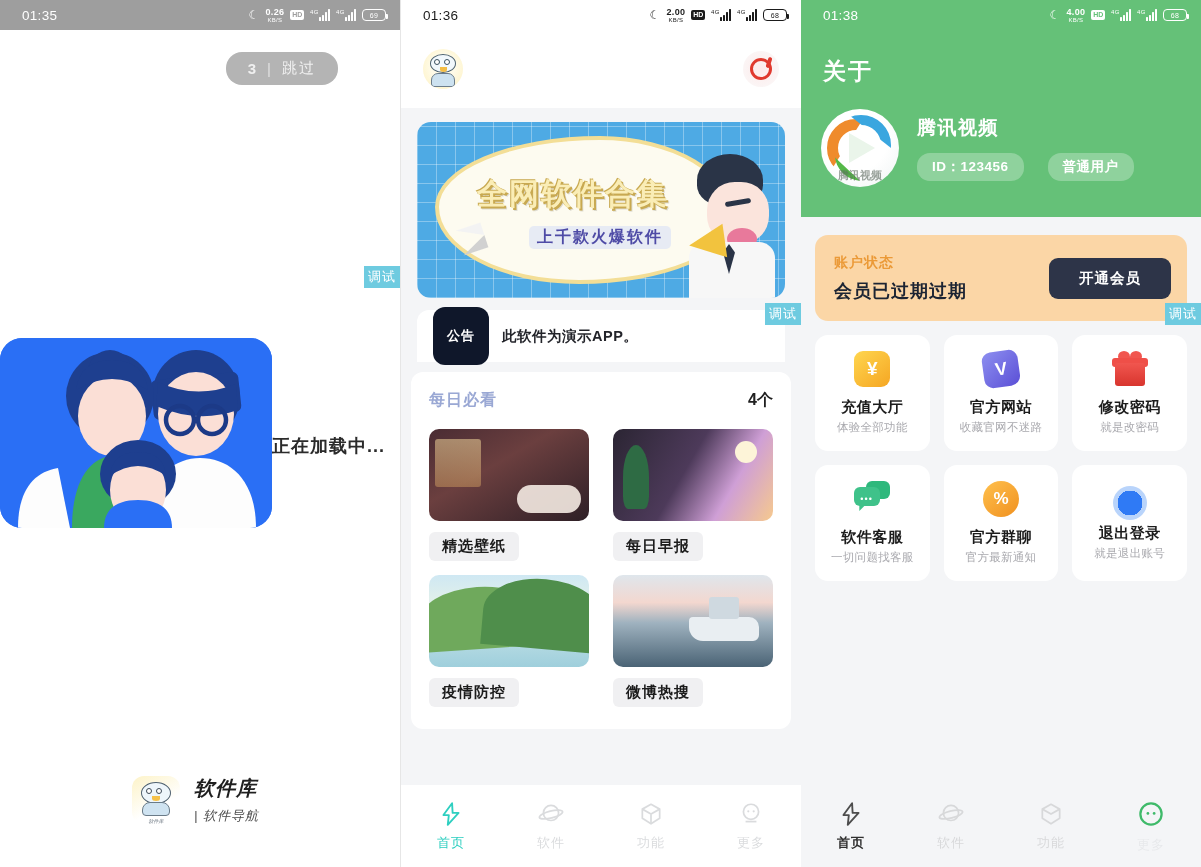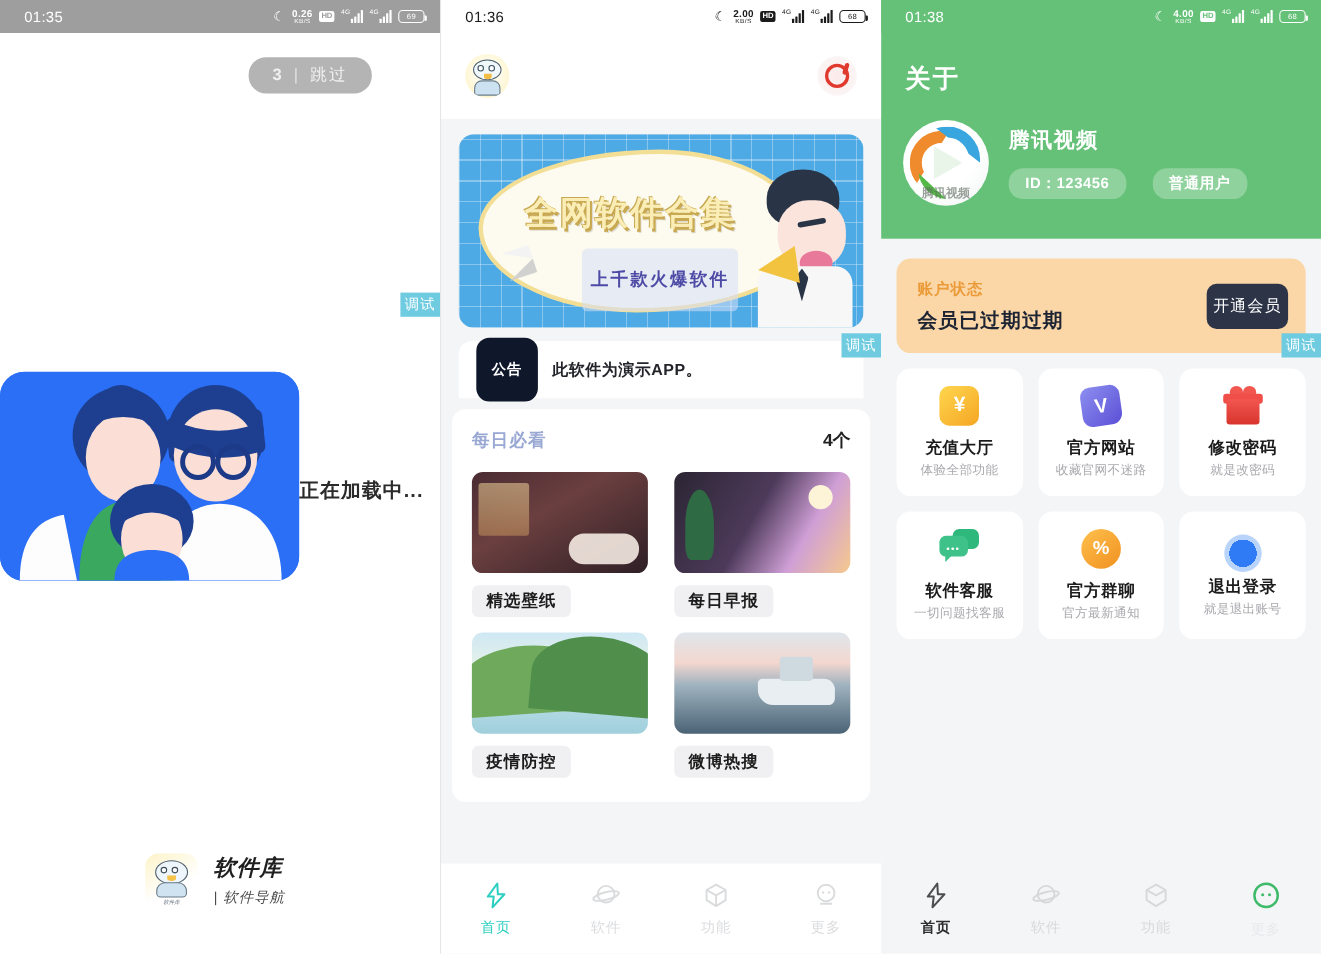--- a/index.html
+++ b/index.html
@@ -149,21 +149,21 @@
     border-radius: 55% 45% 52% 48% / 48% 55% 45% 52%;
   }
   .banner .ttl {
     position: absolute; left: 60px; top: 52px; font-size: 30px; font-weight: 900;
     color: #faedb6; letter-spacing: 2px;
     text-shadow: 2px 2px 0 #c8a951, -1px -1px 0 #c8a951, 3px 3px 0 rgba(0,0,0,.12);
   }
   .banner .sub {
     position: absolute; left: 112px; top: 104px; font-size: 16px; font-weight: 800;
     color: #4e4ba6; letter-spacing: 2px; background: rgba(214,222,248,.55);
-    padding: 18px 8px; border-radius: 5px;
+    padding: 1px 8px; border-radius: 5px;
   }
   .banner .plane {
     position: absolute; left: 42px; top: 104px; width: 0; height: 0;
     border-left: 26px solid transparent; border-top: 13px solid #f3f3f3;
     border-bottom: 13px solid #cfcfcf; transform: rotate(-18deg); opacity: .95;
   }
   .banner .star { position: absolute; right: 32px; top: 42px; color: #f6cf53; font-size: 17px; }
   .banner .person {
     position: absolute; right: 4px; top: 28px; width: 104px; height: 148px;
   }
@@ -258,22 +258,22 @@
     border-radius: 13px; padding: 5px 15px; letter-spacing: .5px;
   }
   .status-card {
     margin: 18px 14px 0; background: #fbd6a6; border-radius: 13px;
     height: 86px; display: flex; align-items: center; justify-content: space-between;
     padding: 0 16px 0 19px; position: relative;
   }
   .status-label { font-size: 14px; font-weight: 700; color: #eb9a38; letter-spacing: 1px; }
   .status-value { font-size: 18px; font-weight: 800; color: #1c2433; margin-top: 7px; letter-spacing: 1px; }
   .vip-btn {
-    background: #2d3448; color: #ffffff; font-size: 14.5px; font-weight: 400;
-    border-radius: 9px; padding: 11px 6px; letter-spacing: 1px; border: none;
+    background: #2d3448; color: #ffffff; font-size: 14.5px; font-weight: 700;
+    border-radius: 9px; padding: 11px 30px; letter-spacing: 1px; border: none;
   }
   .grid3 { display: grid; grid-template-columns: repeat(3, 1fr); gap: 14px; padding: 14px 14px 0; }
   .gcard {
     background: #ffffff; border-radius: 13px; height: 116px;
     display: flex; flex-direction: column; align-items: center; justify-content: center; gap: 3px;
   }
   .gicon { width: 36px; height: 36px; margin-bottom: 8px; position: relative; }
   .gcard .t { font-size: 15px; font-weight: 700; color: #1c1c1c; letter-spacing: .5px; }
   .gcard .d { font-size: 11.5px; color: #a9a9ae; letter-spacing: .3px; }
   .ic-recharge { background: linear-gradient(140deg,#ffd64f,#f5a623); border-radius: 9px;

